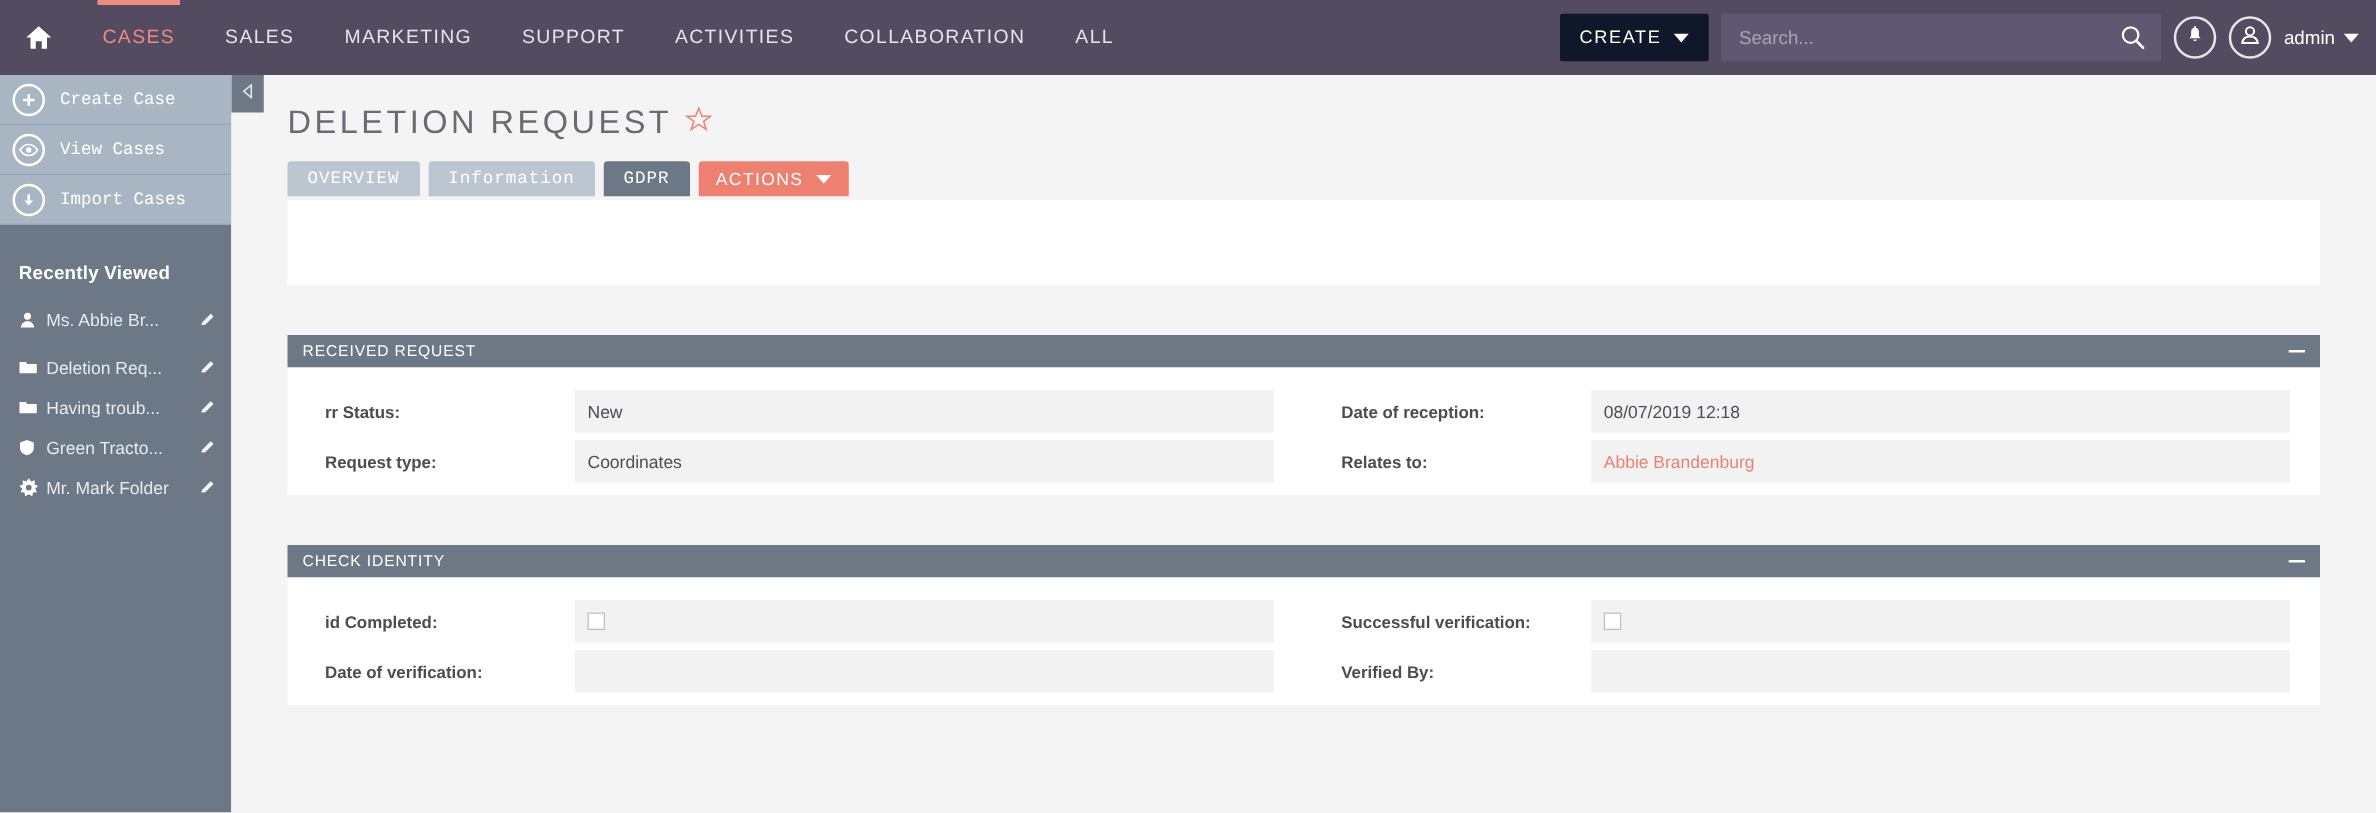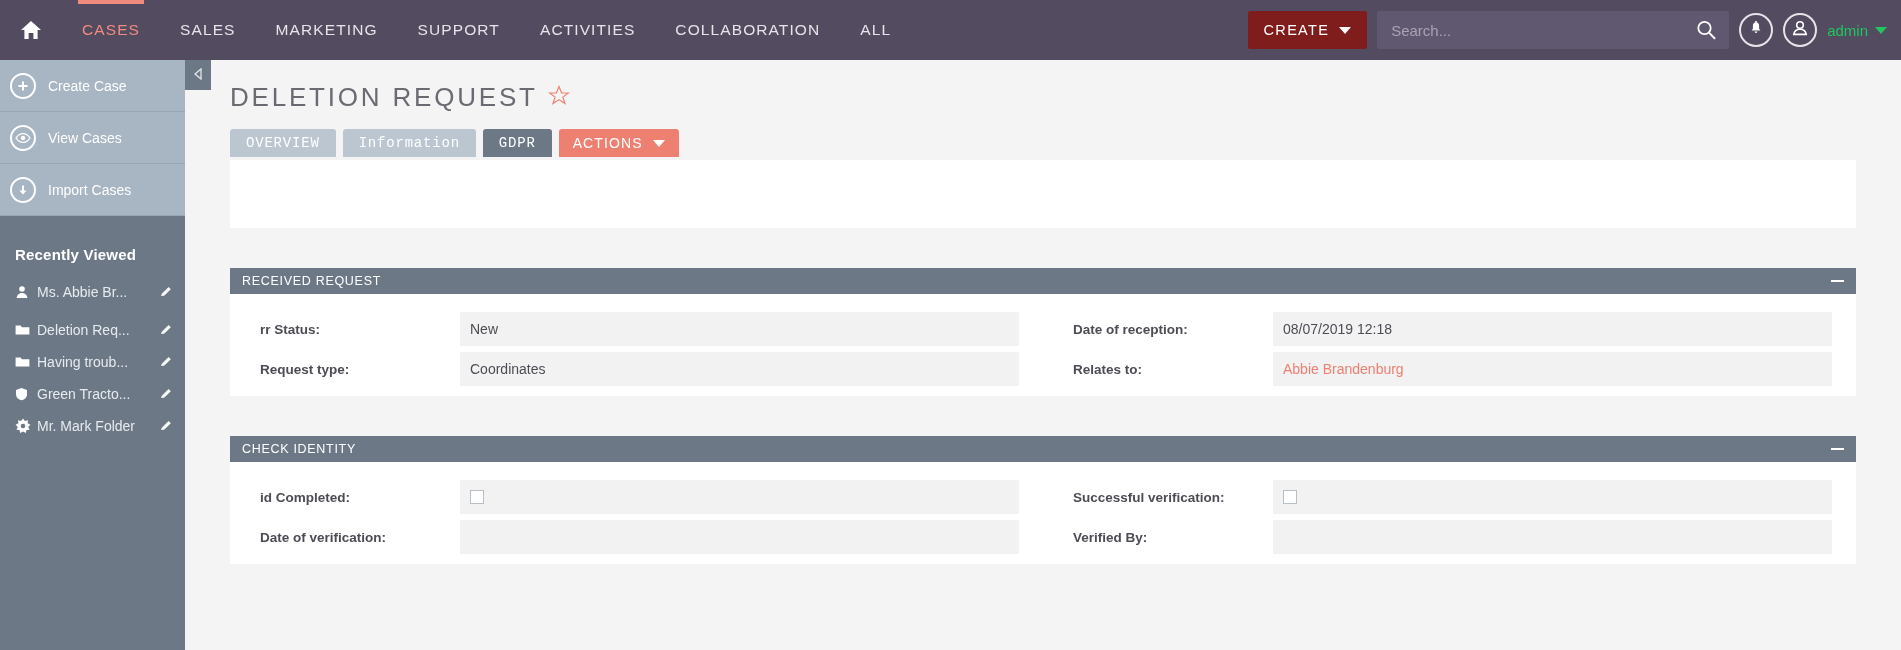--- a/index.html
+++ b/index.html
@@ -29,21 +29,21 @@
   .navlink.active { color: #f08b7f; }
   .navlink.active::before {
     content: ""; position: absolute; top: 0; left: 16px; right: 16px; height: 4px;
     background: #f08b7f;
   }
   .nav-right {
     margin-left: auto; display: flex; align-items: center; height: 60px;
     padding-right: 14px; gap: 10px;
   }
   .create-btn {
-    background: #7f1d1d; color: #ffffff; border: none; height: 38px;
+    background: #0f172a; color: #ffffff; border: none; height: 38px;
     padding: 0 16px; font-size: 14.5px; letter-spacing: 1.3px;
     display: flex; align-items: center; gap: 10px; cursor: pointer;
     font-family: "Liberation Sans", sans-serif; border-radius: 2px;
   }
   .caret-down {
     width: 0; height: 0; border-left: 6px solid transparent;
     border-right: 6px solid transparent; border-top: 7px solid currentColor;
   }
   .searchbox {
     position: relative; width: 352px; height: 38px; background: #5f5870;
@@ -54,32 +54,32 @@
     color: #ffffff; font-size: 15px; padding: 0 14px;
     font-family: "Liberation Sans", sans-serif;
   }
   .searchbox input::placeholder { color: #a9a3b5; }
   .search-icon { padding-right: 12px; display: flex; align-items: center; cursor: pointer; }
   .icon-circle {
     width: 34px; height: 34px; border: 2px solid #e6e4ea; border-radius: 50%;
     display: flex; align-items: center; justify-content: center; cursor: pointer;
     position: relative;
   }
-  .admin-wrap { display: flex; align-items: center; gap: 7px; cursor: pointer; color: #22c55e; }
+  .admin-wrap { display: flex; align-items: center; gap: 7px; cursor: pointer; color: #ffffff; }
   .admin-label { font-size: 15px; }
 
   
   .sidebar {
     position: absolute; top: 60px; left: 0; width: 185px; height: 590px;
     background: #6c7885;
   }
   .side-action {
-    height: 52px; display: flex; align-items: center; gap: 12px;
+    height: 40px; display: flex; align-items: center; gap: 12px;
     padding-left: 10px; background: #a8b5c2; color: #ffffff;
-    border-bottom: 1px solid #97a6b4; cursor: pointer; font-size: 14px;
+    border-bottom: 1px solid #97a6b4; cursor: pointer; font-size: 14px; font-family: Liberation Mono, monospace;
   }
   .side-icon-circle {
     width: 26px; height: 26px; border: 2px solid #ffffff; border-radius: 50%;
     display: flex; align-items: center; justify-content: center; flex: none;
   }
   .recent-title {
     color: #ffffff; font-weight: bold; font-size: 15px;
     padding: 30px 0 12px 15px; letter-spacing: .2px;
   }
   .recent-item {

